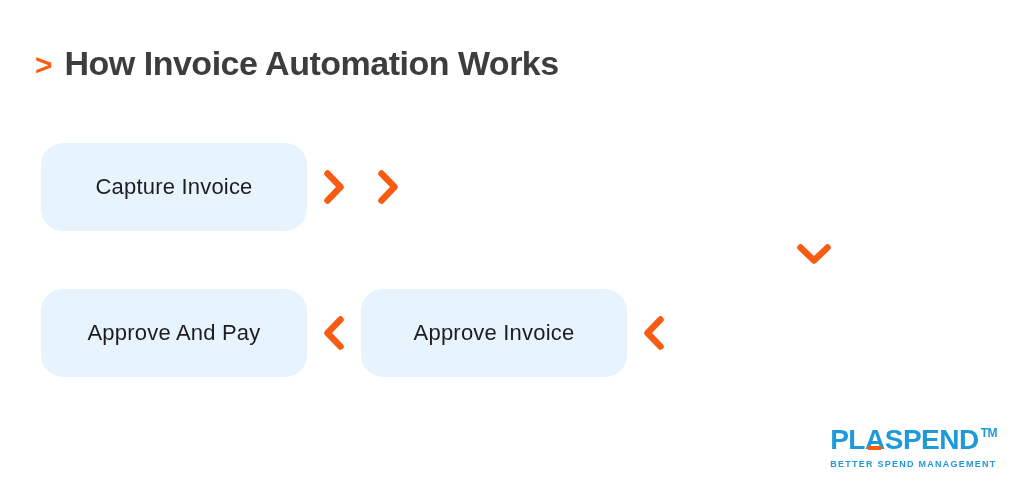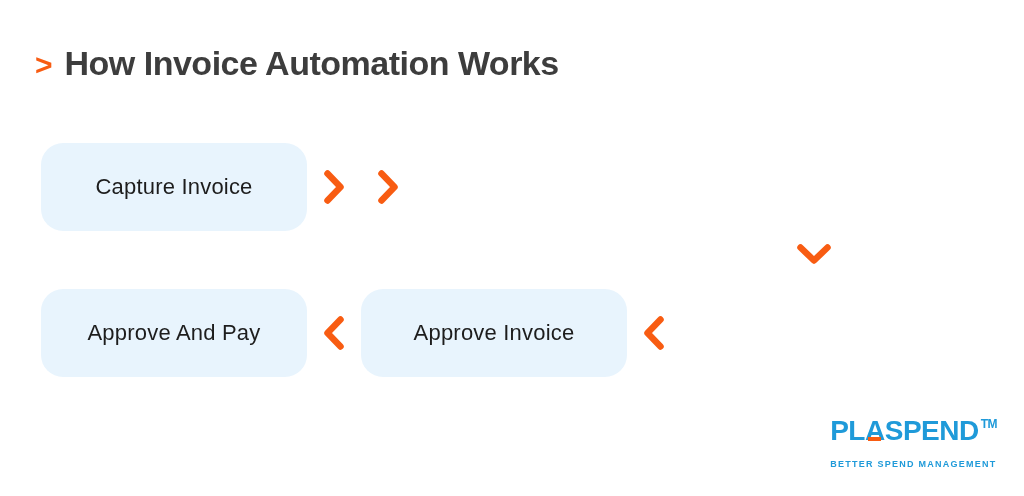--- a/index.html
+++ b/index.html
@@ -119,21 +119,21 @@
     background: #F85C12;
   }
   .logo-tm {
     font-size: 12px;
     font-weight: 700;
     margin-left: 2px;
     margin-top: 1px;
     color: #1F9AD9;
   }
   .logo-tagline {
-    margin-top: 15px;
+    margin-top: 6px;
     color: #1F9AD9;
     font-size: 9px;
     font-weight: 700;
     letter-spacing: 1.25px;
     white-space: nowrap;
   }
 </style>
 </head>
 <body>
 

